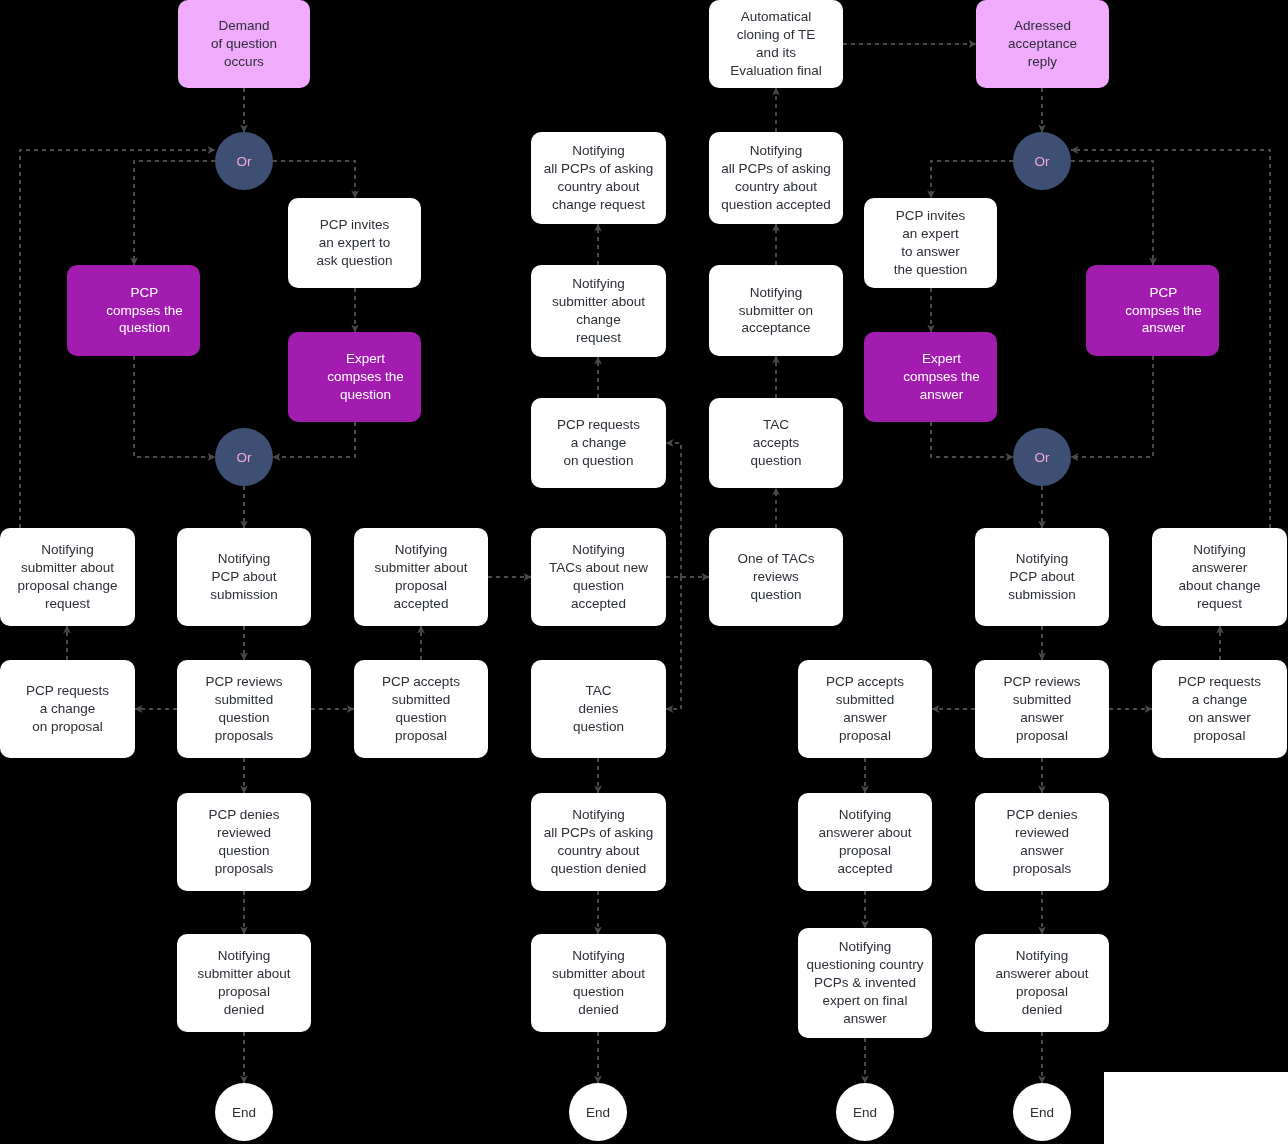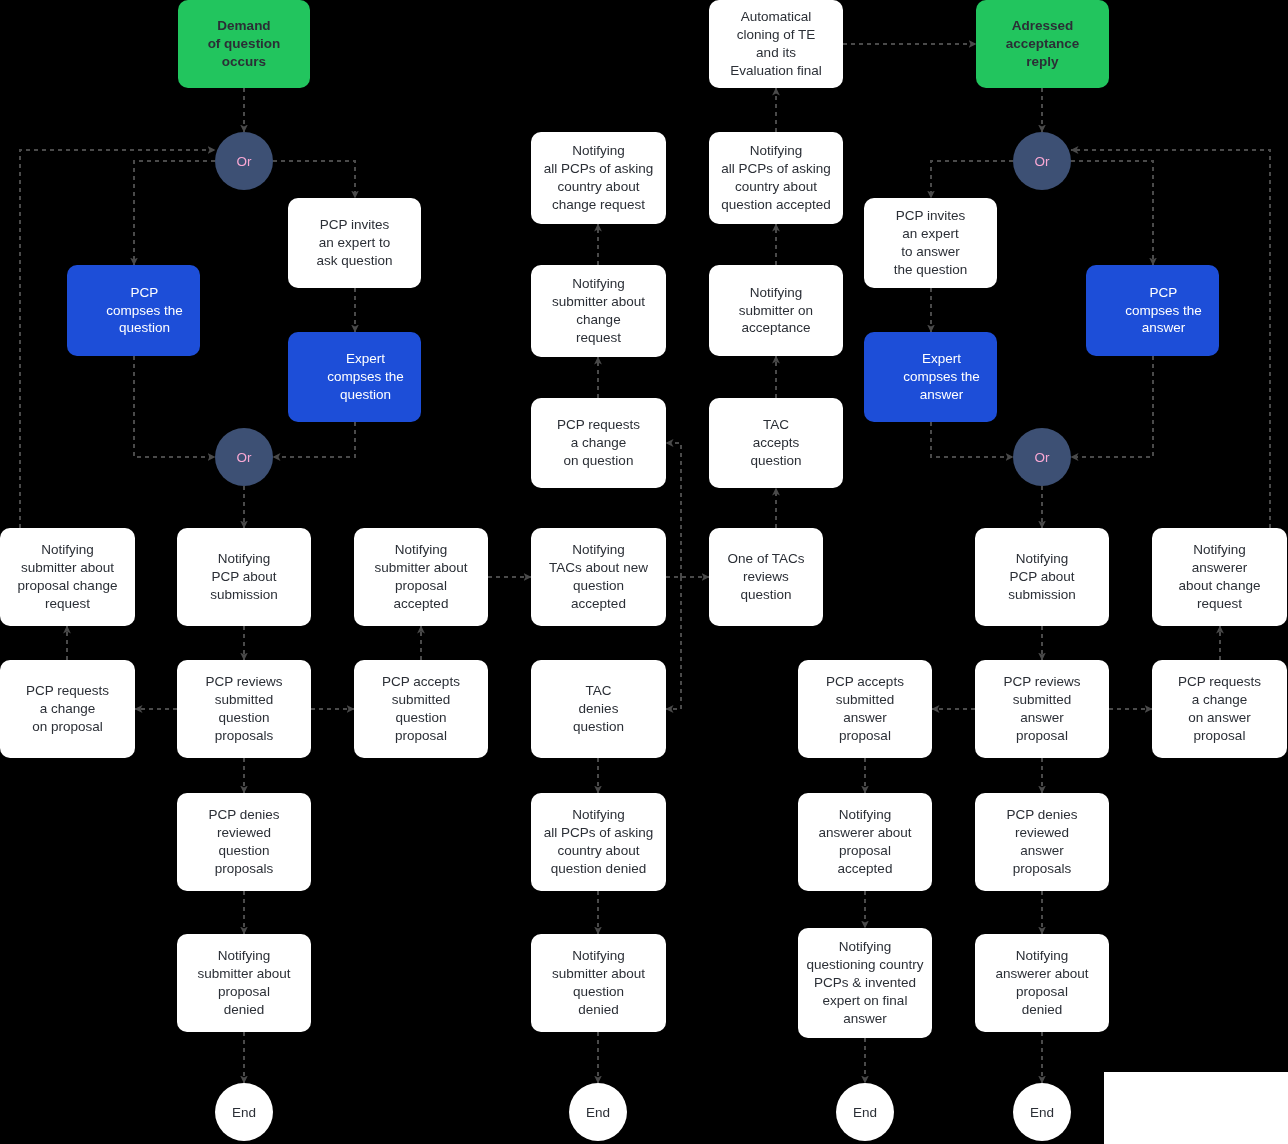--- a/index.html
+++ b/index.html
@@ -27,22 +27,22 @@
     justify-content:center;
     text-align:center;
     border-radius:10px;
     font-size:13.5px;
     line-height:1.33;
     padding:4px 6px;
     white-space:pre-line;
     z-index:3;
   }
   .node.white{ background:#ffffff; color:#2b2f36; }
-  .node.yellow{ background:#22c55e; color:#2b2f36;font-weight:bold; }
-  .node.blue{ background:#1d4ed8; color:#ffffff;padding-left:28px; }
+  .node.yellow{ background:#f0abfc; color:#2b2f36; }
+  .node.blue{ background:#a21caf; color:#ffffff;padding-left:28px; }
   .gate{
     position:absolute;
     box-sizing:border-box;
     width:58px;height:58px;
     border-radius:50%;
     background:#3d5074;
     color:#f9a8d4;
     display:flex;align-items:center;justify-content:center;
     font-size:13.5px;
     z-index:3;
@@ -207,21 +207,21 @@
       <div class="node white" style="left: 709px; top: 132px; width: 134px; height: 92px;">Notifying
 all PCPs of asking
 country about
 question accepted</div>
       <div class="node white" style="left: 709px; top: 265px; width: 134px; height: 91px;">Notifying
 submitter on
 acceptance</div>
       <div class="node white" style="left: 709px; top: 398px; width: 134px; height: 90px;">TAC
 accepts
 question</div>
-      <div class="node white" style="left: 709px; top: 528px; width: 114px; height: 98px;">One of TACs
+      <div class="node white" style="left: 709px; top: 528px; width: 134px; height: 98px;">One of TACs
 reviews
 question</div>
       <div class="node yellow" style="left: 976px; top: 0px; width: 133px; height: 88px;">Adressed
 acceptance
 reply</div>
       <div class="gate" style="left: 1013px; top: 132px; width: 58px; height: 58px;">Or</div>
       <div class="node white" style="left: 864px; top: 198px; width: 133px; height: 90px;">PCP invites
 an expert
 to answer
 the question</div>

